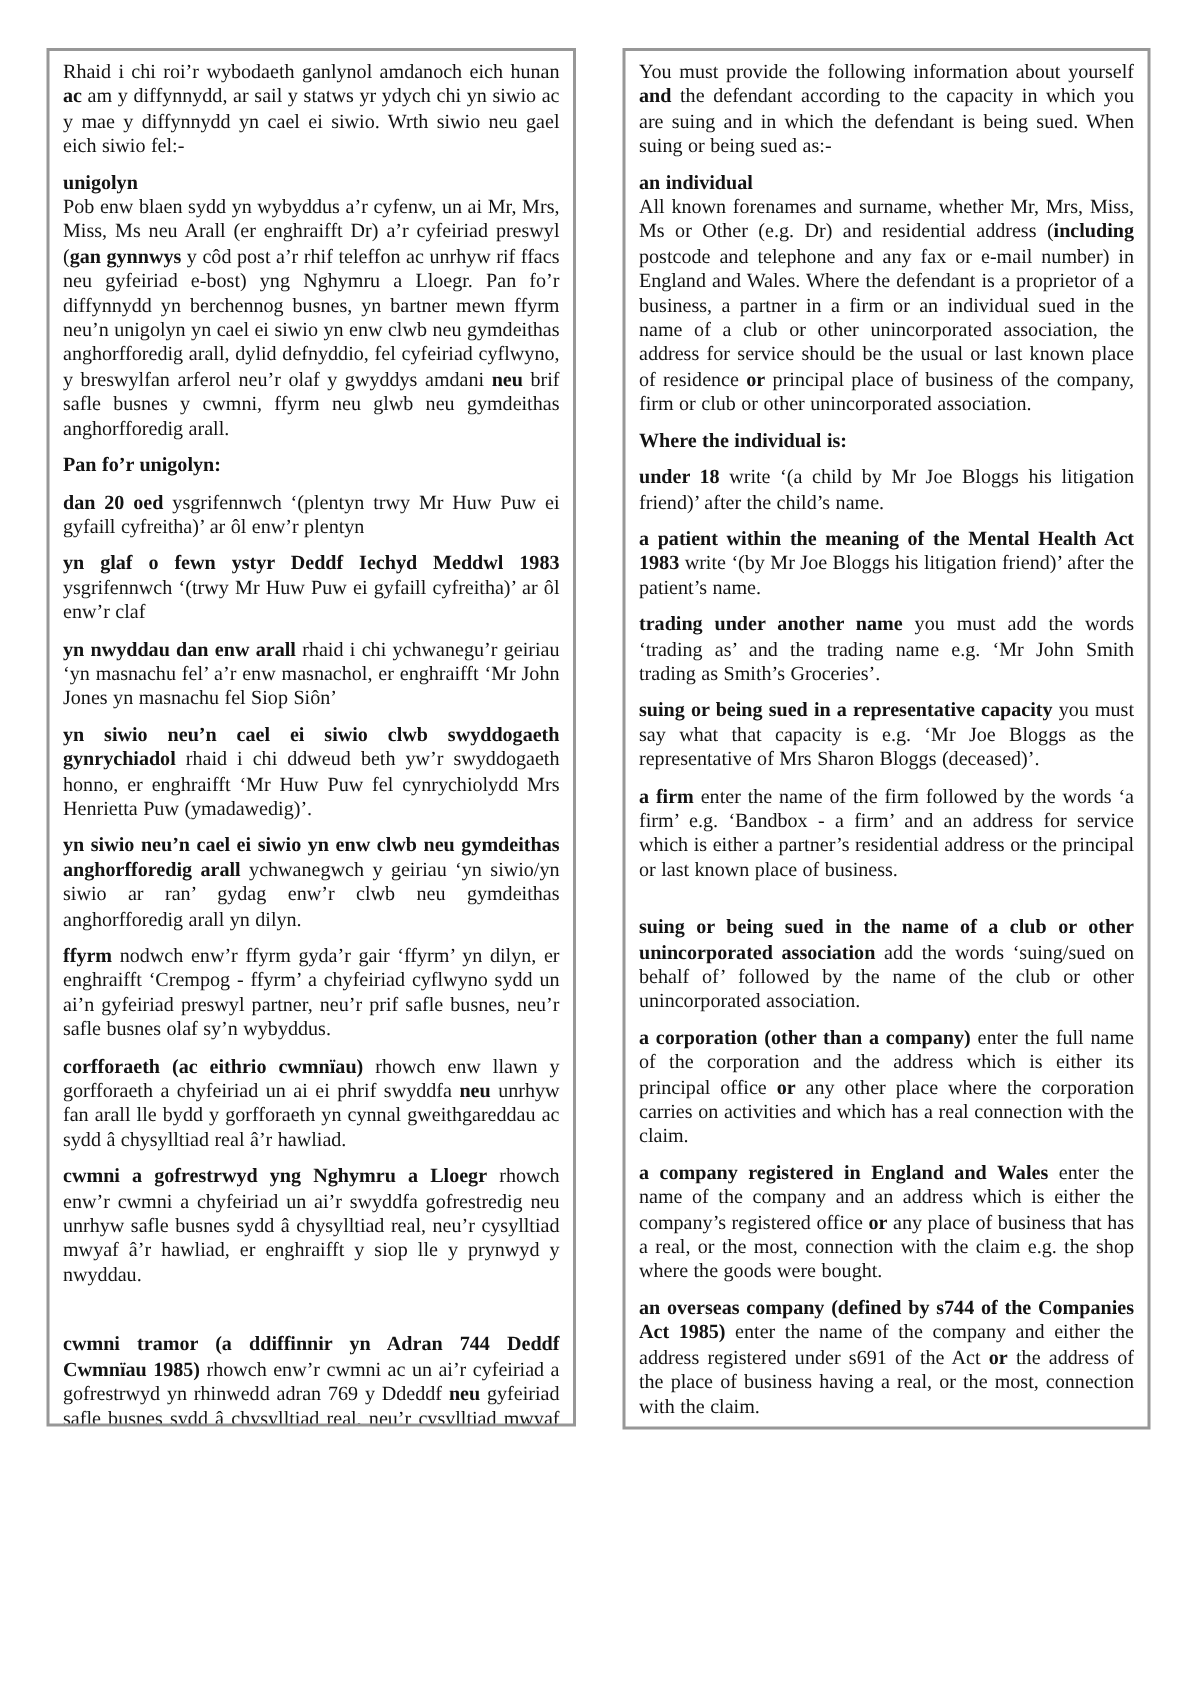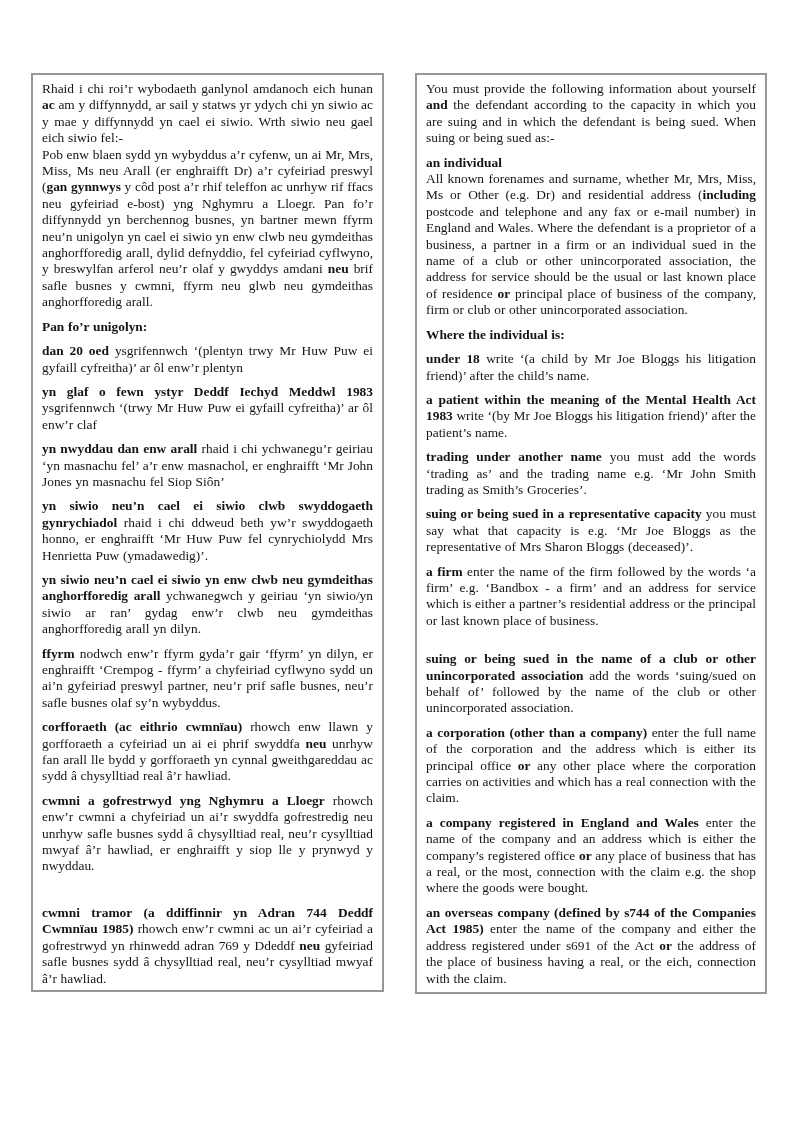--- a/index.html
+++ b/index.html
@@ -10,21 +10,20 @@
     height: 1131px;
     position: relative;
     font-family: "Liberation Serif", serif;
   }
   .page {
     position: absolute;
     top: 0; left: 0;
     width: 800px;
     height: 861px;
     background: #ffffff;
-    margin-top: 41px;
   }
   .panel {
     position: absolute;
     top: 32px;
     box-sizing: border-box;
     border: 2px solid #979797;
     background: #ffffff;
     padding: 6px 9px 4px 9px;
     overflow: hidden;
   }
@@ -44,40 +43,41 @@
   .para.gap-lg { margin-top: 22px; }
   .para.gap-xl { margin-top: 30px; }
   .para b { font-weight: bold; }
 </style>
 </head>
 <body>
 
 <div class="page">
   <div class="panel left">
       <p class="para"><span>Rhaid i chi roi’r wybodaeth ganlynol amdanoch eich hunan </span><b>ac</b><span> am y diffynnydd, ar sail y statws yr ydych chi yn siwio ac y mae y diffynnydd yn cael ei siwio.  Wrth siwio neu gael eich siwio fel:-</span></p>
+      <p class="para"><b>unigolyn</b></p>
       <p class="para tight"><span>Pob enw blaen sydd yn wybyddus a’r cyfenw, un ai Mr, Mrs, Miss, Ms neu Arall (er enghraifft Dr) a’r cyfeiriad preswyl (</span><b>gan gynnwys</b><span> y côd post a’r rhif teleffon ac unrhyw rif ffacs neu gyfeiriad e-bost) yng Nghymru a Lloegr.  Pan fo’r diffynnydd yn berchennog busnes, yn bartner mewn ffyrm neu’n unigolyn yn cael ei siwio yn enw clwb neu gymdeithas anghorfforedig arall, dylid defnyddio, fel cyfeiriad cyflwyno, y breswylfan arferol neu’r olaf y gwyddys amdani </span><b>neu</b><span> brif safle busnes y cwmni, ffyrm neu glwb neu gymdeithas anghorfforedig arall.</span></p>
       <p class="para"><b>Pan fo’r unigolyn:</b></p>
       <p class="para"><b>dan 20 oed</b><span> ysgrifennwch ‘(plentyn trwy Mr Huw Puw ei gyfaill cyfreitha)’ ar ôl enw’r plentyn</span></p>
       <p class="para"><b>yn glaf o fewn ystyr Deddf Iechyd Meddwl 1983</b><span> ysgrifennwch ‘(trwy Mr Huw Puw ei gyfaill cyfreitha)’ ar ôl enw’r claf</span></p>
       <p class="para"><b>yn nwyddau dan enw arall</b><span> rhaid i chi ychwanegu’r geiriau ‘yn masnachu fel’ a’r enw masnachol, er enghraifft ‘Mr John Jones yn masnachu fel Siop Siôn’</span></p>
       <p class="para"><b>yn siwio neu’n cael ei siwio clwb swyddogaeth gynrychiadol</b><span> rhaid i chi ddweud beth yw’r swyddogaeth honno, er enghraifft ‘Mr Huw Puw fel cynrychiolydd Mrs Henrietta Puw (ymadawedig)’.</span></p>
       <p class="para"><b>yn siwio neu’n cael ei siwio yn enw clwb neu gymdeithas anghorfforedig arall</b><span> ychwanegwch y geiriau ‘yn siwio/yn siwio ar ran’ gydag enw’r clwb neu gymdeithas anghorfforedig arall yn dilyn.</span></p>
       <p class="para"><b>ffyrm</b><span> nodwch enw’r ffyrm gyda’r gair ‘ffyrm’ yn dilyn, er enghraifft ‘Crempog -  ffyrm’ a chyfeiriad cyflwyno sydd un ai’n gyfeiriad preswyl partner, neu’r prif safle busnes, neu’r safle busnes olaf sy’n wybyddus.</span></p>
-      <p class="para"><b>corfforaeth (ac eithrio cwmnïau)</b><span> rhowch enw llawn y gorfforaeth a cyfeiriad un ai ei phrif swyddfa </span><b>neu</b><span> unrhyw fan arall lle bydd y gorfforaeth yn cynnal gweithgareddau ac sydd â chysylltiad real â’r hawliad.</span></p>
+      <p class="para"><b>corfforaeth (ac eithrio cwmnïau)</b><span> rhowch enw llawn y gorfforaeth a chyfeiriad un ai ei phrif swyddfa </span><b>neu</b><span> unrhyw fan arall lle bydd y gorfforaeth yn cynnal gweithgareddau ac sydd â chysylltiad real â’r hawliad.</span></p>
       <p class="para"><b>cwmni a gofrestrwyd yng Nghymru a Lloegr</b><span> rhowch enw’r cwmni a chyfeiriad un ai’r swyddfa gofrestredig neu unrhyw safle busnes sydd â chysylltiad real, neu’r cysylltiad mwyaf â’r hawliad, er enghraifft y siop lle y prynwyd y nwyddau.</span></p>
       <p class="para gap-xl"><b>cwmni tramor (a ddiffinnir yn Adran 744 Deddf Cwmnïau 1985)</b><span> rhowch enw’r cwmni ac un ai’r cyfeiriad a gofrestrwyd yn rhinwedd adran 769 y Ddeddf </span><b>neu</b><span> gyfeiriad safle busnes sydd â chysylltiad real, neu’r cysylltiad mwyaf â’r hawliad.</span></p>
     </div>
   <div class="panel right">
       <p class="para"><span>You must provide the following information about yourself </span><b>and</b><span> the defendant according to the capacity in which you are suing and in which the defendant is being sued. When suing or being sued as:-</span></p>
       <p class="para"><b>an individual</b></p>
       <p class="para tight"><span>All known forenames and surname, whether Mr, Mrs, Miss, Ms or Other (e.g. Dr) and residential address (</span><b>including</b><span> postcode and telephone and any fax or e-mail number) in England and Wales.  Where the defendant is a proprietor of a business, a partner in a firm or an individual sued in the name of a club or other unincorporated association, the address for service should be the usual or last known place of residence </span><b>or</b><span> principal place of business of the company, firm or club or other unincorporated association.</span></p>
       <p class="para"><b>Where the individual is:</b></p>
       <p class="para"><b>under 18</b><span> write ‘(a child by Mr Joe Bloggs his litigation friend)’ after the child’s name.</span></p>
       <p class="para"><b>a patient within the meaning of the Mental Health Act 1983</b><span> write ‘(by Mr Joe Bloggs his litigation friend)’ after the patient’s name.</span></p>
       <p class="para"><b>trading under another name</b><span> you must add the words ‘trading as’ and the trading name e.g. ‘Mr John Smith trading as Smith’s Groceries’.</span></p>
       <p class="para"><b>suing or being sued in a representative capacity</b><span> you must say what that capacity is e.g. ‘Mr Joe Bloggs as the representative of Mrs Sharon Bloggs (deceased)’.</span></p>
       <p class="para"><b>a firm</b><span> enter the name of the firm followed by the words ‘a firm’ e.g. ‘Bandbox - a firm’ and an address for service which is either a partner’s residential address or the principal or last known place of business.</span></p>
       <p class="para gap-lg"><b>suing or being sued in the name of a club or other unincorporated association</b><span> add the words ‘suing/sued on behalf of’ followed by the name of the club or other unincorporated association.</span></p>
       <p class="para"><b>a corporation (other than a company)</b><span> enter the full name of the corporation and the address which is either its principal office </span><b>or</b><span> any other place where the corporation carries on activities and which has a real connection with the claim.</span></p>
       <p class="para"><b>a company registered in England and Wales</b><span> enter the name of the company and an address which is either the company’s registered office </span><b>or</b><span> any place of business that has a real, or the most, connection with the claim e.g. the shop where the goods were bought.</span></p>
-      <p class="para"><b>an overseas company (defined by s744 of the Companies Act 1985)</b><span> enter the name of the company and either the address registered under s691 of the Act </span><b>or</b><span> the address of the place of business having a real, or the eich, connection with the claim.</span></p>
+      <p class="para"><b>an overseas company (defined by s744 of the Companies Act 1985)</b><span> enter the name of the company and either the address registered under s691 of the Act </span><b>or</b><span> the address of the place of business having a real, or the most, connection with the claim.</span></p>
     </div>
 </div>
 
 </body></html>

